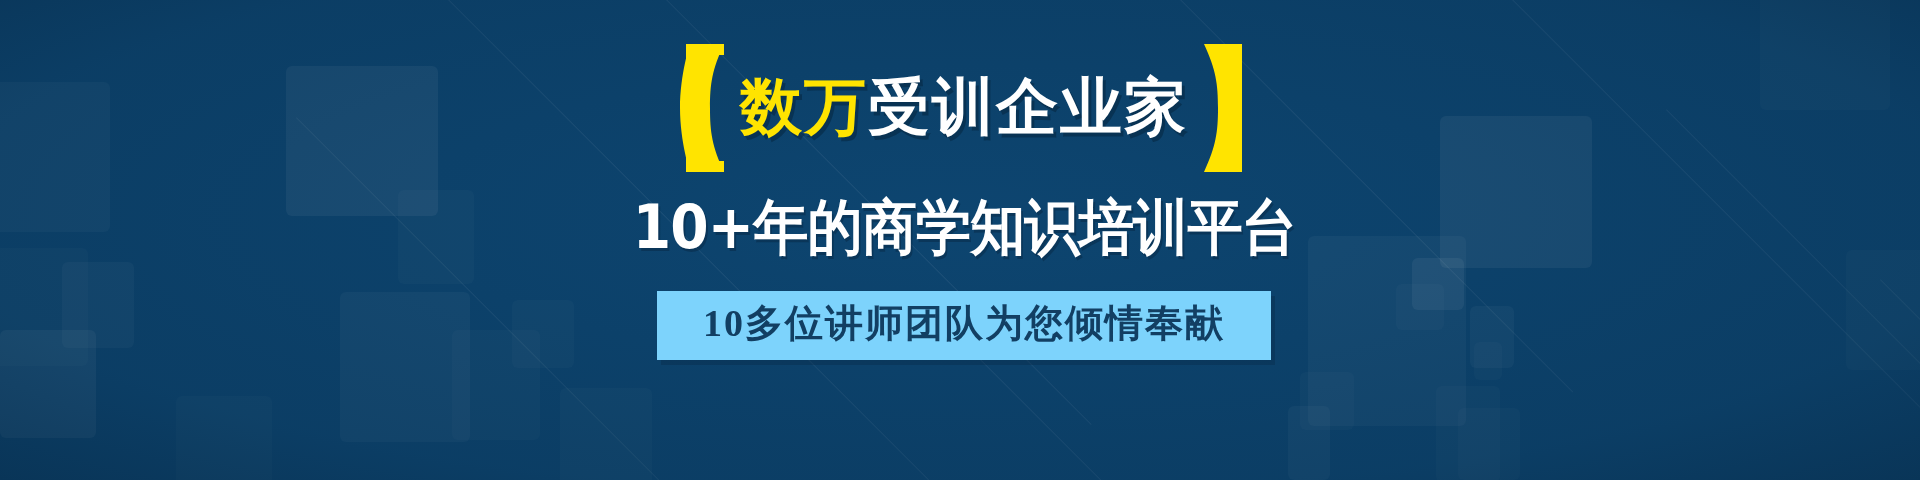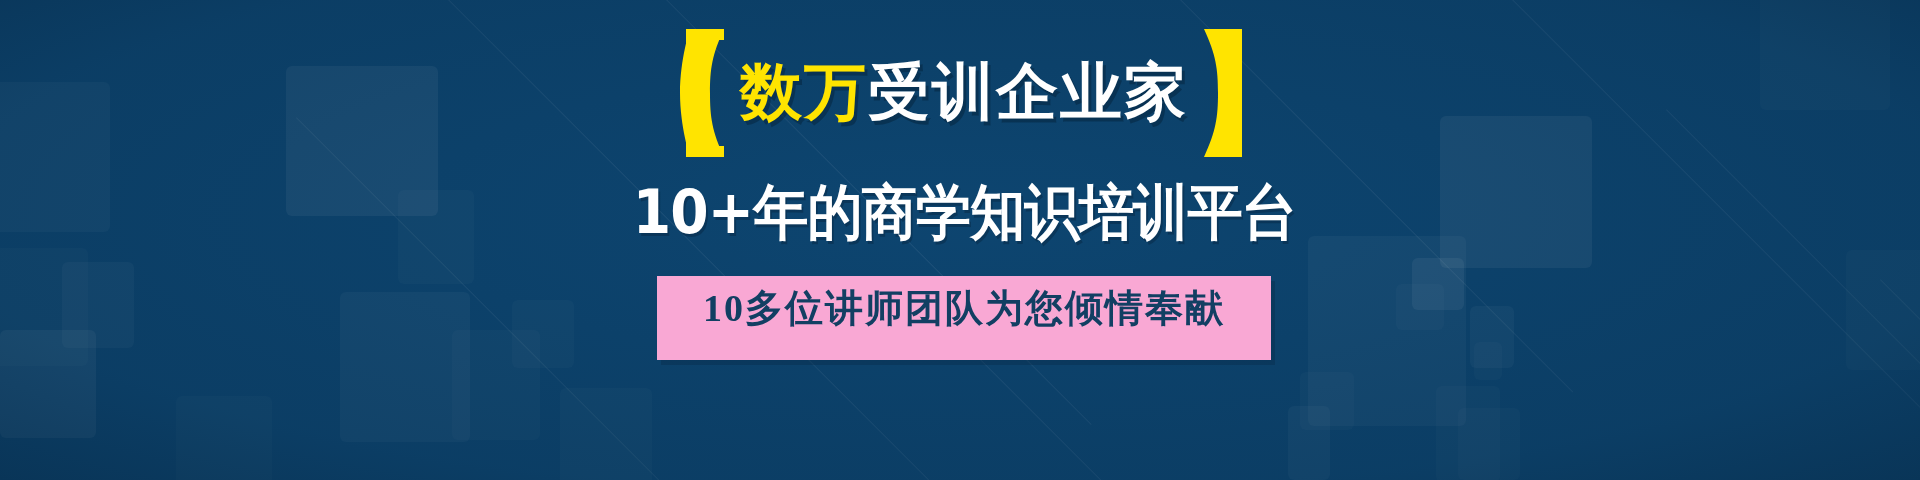--- a/index.html
+++ b/index.html
@@ -53,21 +53,21 @@
 
   
   #content {
     position: absolute;
     left: 0; right: 0;
     top: 0;
     height: 360px;
     display: flex;
     flex-direction: column;
     align-items: center;
-    justify-content: flex-end;
+    justify-content: flex-start;
     margin-left: 8px;
   }
 
   
   #headline-block {
     position: relative;
     margin-top: 44px;
     display: flex;
     align-items: center;
     justify-content: center;
@@ -108,22 +108,22 @@
     color: #ffffff;
     letter-spacing: -1px;
     white-space: nowrap;
     transform: scaleX(0.92);
     text-shadow: 2px 3px 0 rgba(6,38,64,0.45);
   }
 
   
   #tagline-box {
     margin-top: 22px;
-    background: #f9a8d4;
-    padding: 9px 46px 28px 46px;
+    background: #7dd3fc;
+    padding: 9px 46px 12px 46px;
     box-shadow: 4px 5px 0 rgba(6,38,64,0.30);
   }
   #tagline-text {
     color: #123f63;
     font-size: 38px;
     font-weight: bold;
     letter-spacing: 2px;
     white-space: nowrap;
     line-height: 1.25;
   }

